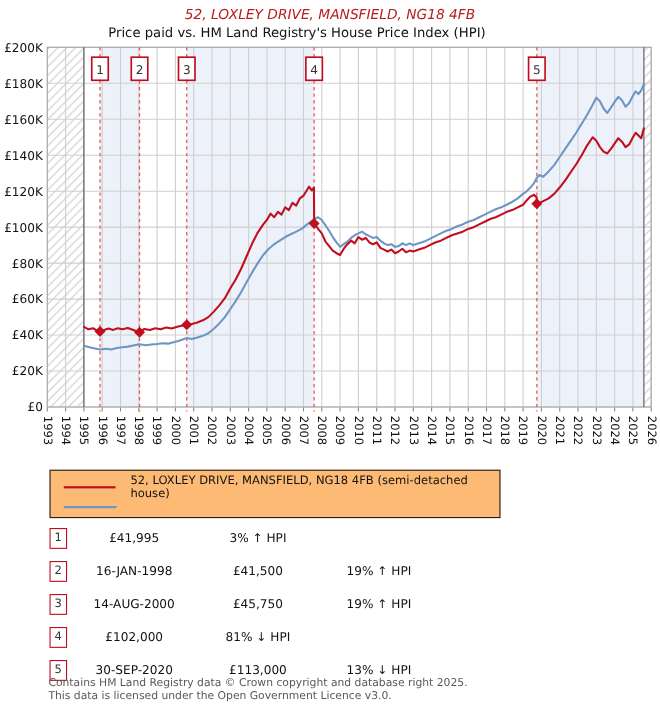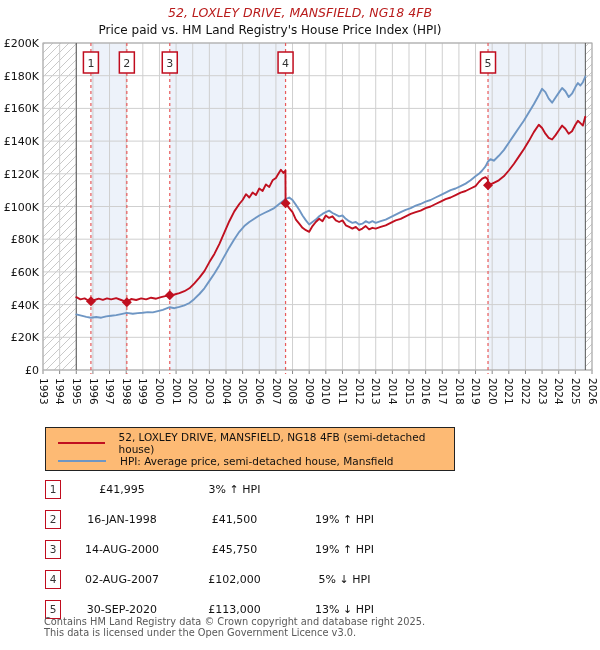--- a/index.html
+++ b/index.html
@@ -201,21 +201,20 @@
     <text x="592" y="378" dy="0.32em" text-anchor="start" font-size="10.5px" fill="#111" transform="rotate(90 592 378)">2026</text>
   </svg>
 
 <div class="legend">
   <div class="legend-row">
     <span class="legend-swatch" style="border-top-color:#c01020;"></span>
     <span class="legend-label">52, LOXLEY DRIVE, MANSFIELD, NG18 4FB (semi-detached house)</span>
   </div>
   <div class="legend-row">
     <span class="legend-swatch" style="border-top-color:#6e96c4;"></span>
-    <span class="legend-label">HPI: Average price, semi-detached house, Mansfield</span>
   </div>
 </div>
 
 <div class="sales-table">
   <div class="trow">
     <span class="numbox">1</span>
     <span class="tprice">£41,995</span>
     <span class="tpct">3% ↑ HPI</span>
   </div>
   <div class="trow">
@@ -225,23 +224,22 @@
     <span class="tpct">19% ↑ HPI</span>
   </div>
   <div class="trow">
     <span class="numbox">3</span>
     <span class="tdate">14-AUG-2000</span>
     <span class="tprice">£45,750</span>
     <span class="tpct">19% ↑ HPI</span>
   </div>
   <div class="trow">
     <span class="numbox">4</span>
-    <span class="tdate">02-AUG-2007</span>
     <span class="tprice">£102,000</span>
-    <span class="tpct">5% ↓ HPI</span>
+    <span class="tpct">81% ↓ HPI</span>
   </div>
   <div class="trow">
     <span class="numbox">5</span>
     <span class="tdate">30-SEP-2020</span>
     <span class="tprice">£113,000</span>
     <span class="tpct">13% ↓ HPI</span>
   </div>
 </div>
 
 <div class="footer">

